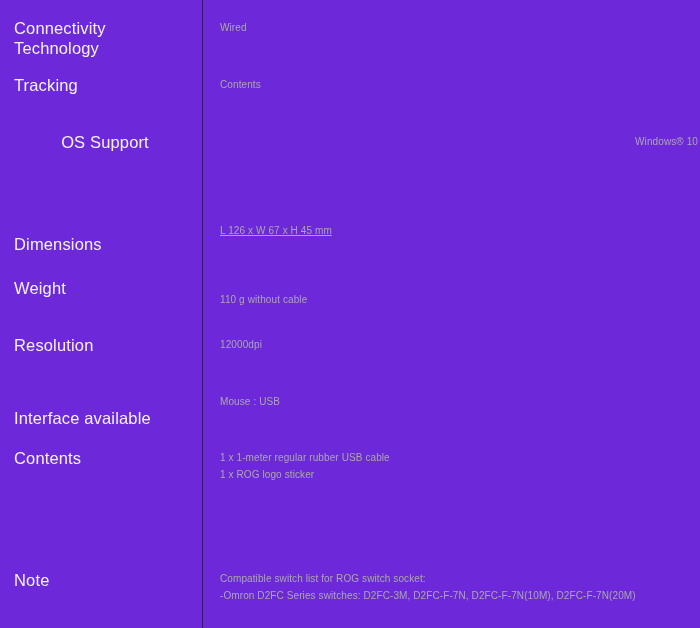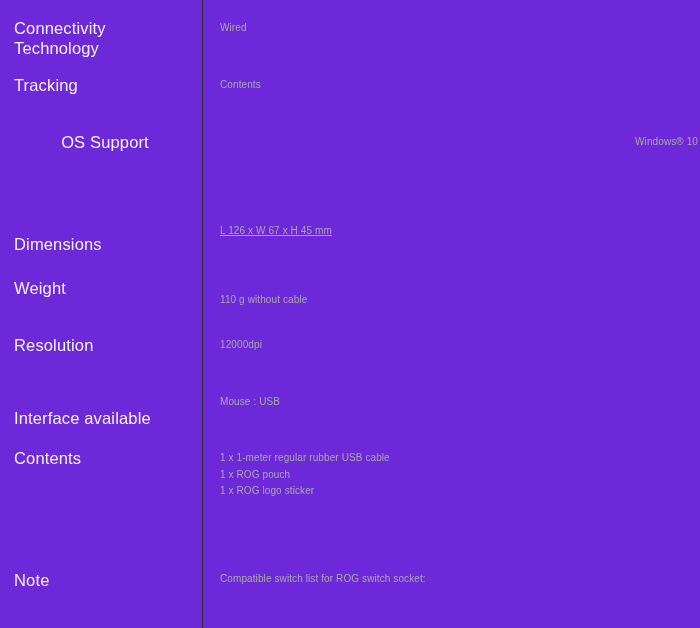--- a/index.html
+++ b/index.html
@@ -107,24 +107,24 @@
       <div class="spec-row" style="top: 0px;">
         <div class="spec-label" style="top: 368px; color: rgb(242, 242, 242); margin-top: 40px;">Interface available</div>
         <div class="spec-value" style="top: 394px; color: rgb(169, 169, 169);">
           <span class="value-line">Mouse : USB</span>
         </div>
       </div>
       <div class="spec-row" style="top: 0px;">
         <div class="spec-label" style="top: 448px; color: rgb(242, 242, 242);">Contents</div>
         <div class="spec-value" style="top: 450px; color: rgb(169, 169, 169);">
           <span class="value-line">1 x 1-meter regular rubber USB cable</span>
-          <span class="value-line">1 x ROG pouch</span>
           <span class="value-line">1 x ROG logo sticker</span>
         </div>
       </div>
       <div class="spec-row" style="top: 0px;">
         <div class="spec-label" style="top: 570px; color: rgb(242, 242, 242);">Note</div>
         <div class="spec-value" style="top: 571px; color: rgb(169, 169, 169);">
           <span class="value-line">Compatible switch list for ROG switch socket:</span>
+          <span class="value-line">-Omron D2FC Series switches: D2FC-3M, D2FC-F-7N, D2FC-F-7N(10M), D2FC-F-7N(20M)</span>
         </div>
       </div>
     </div>
 </div>
 
 </body></html>

